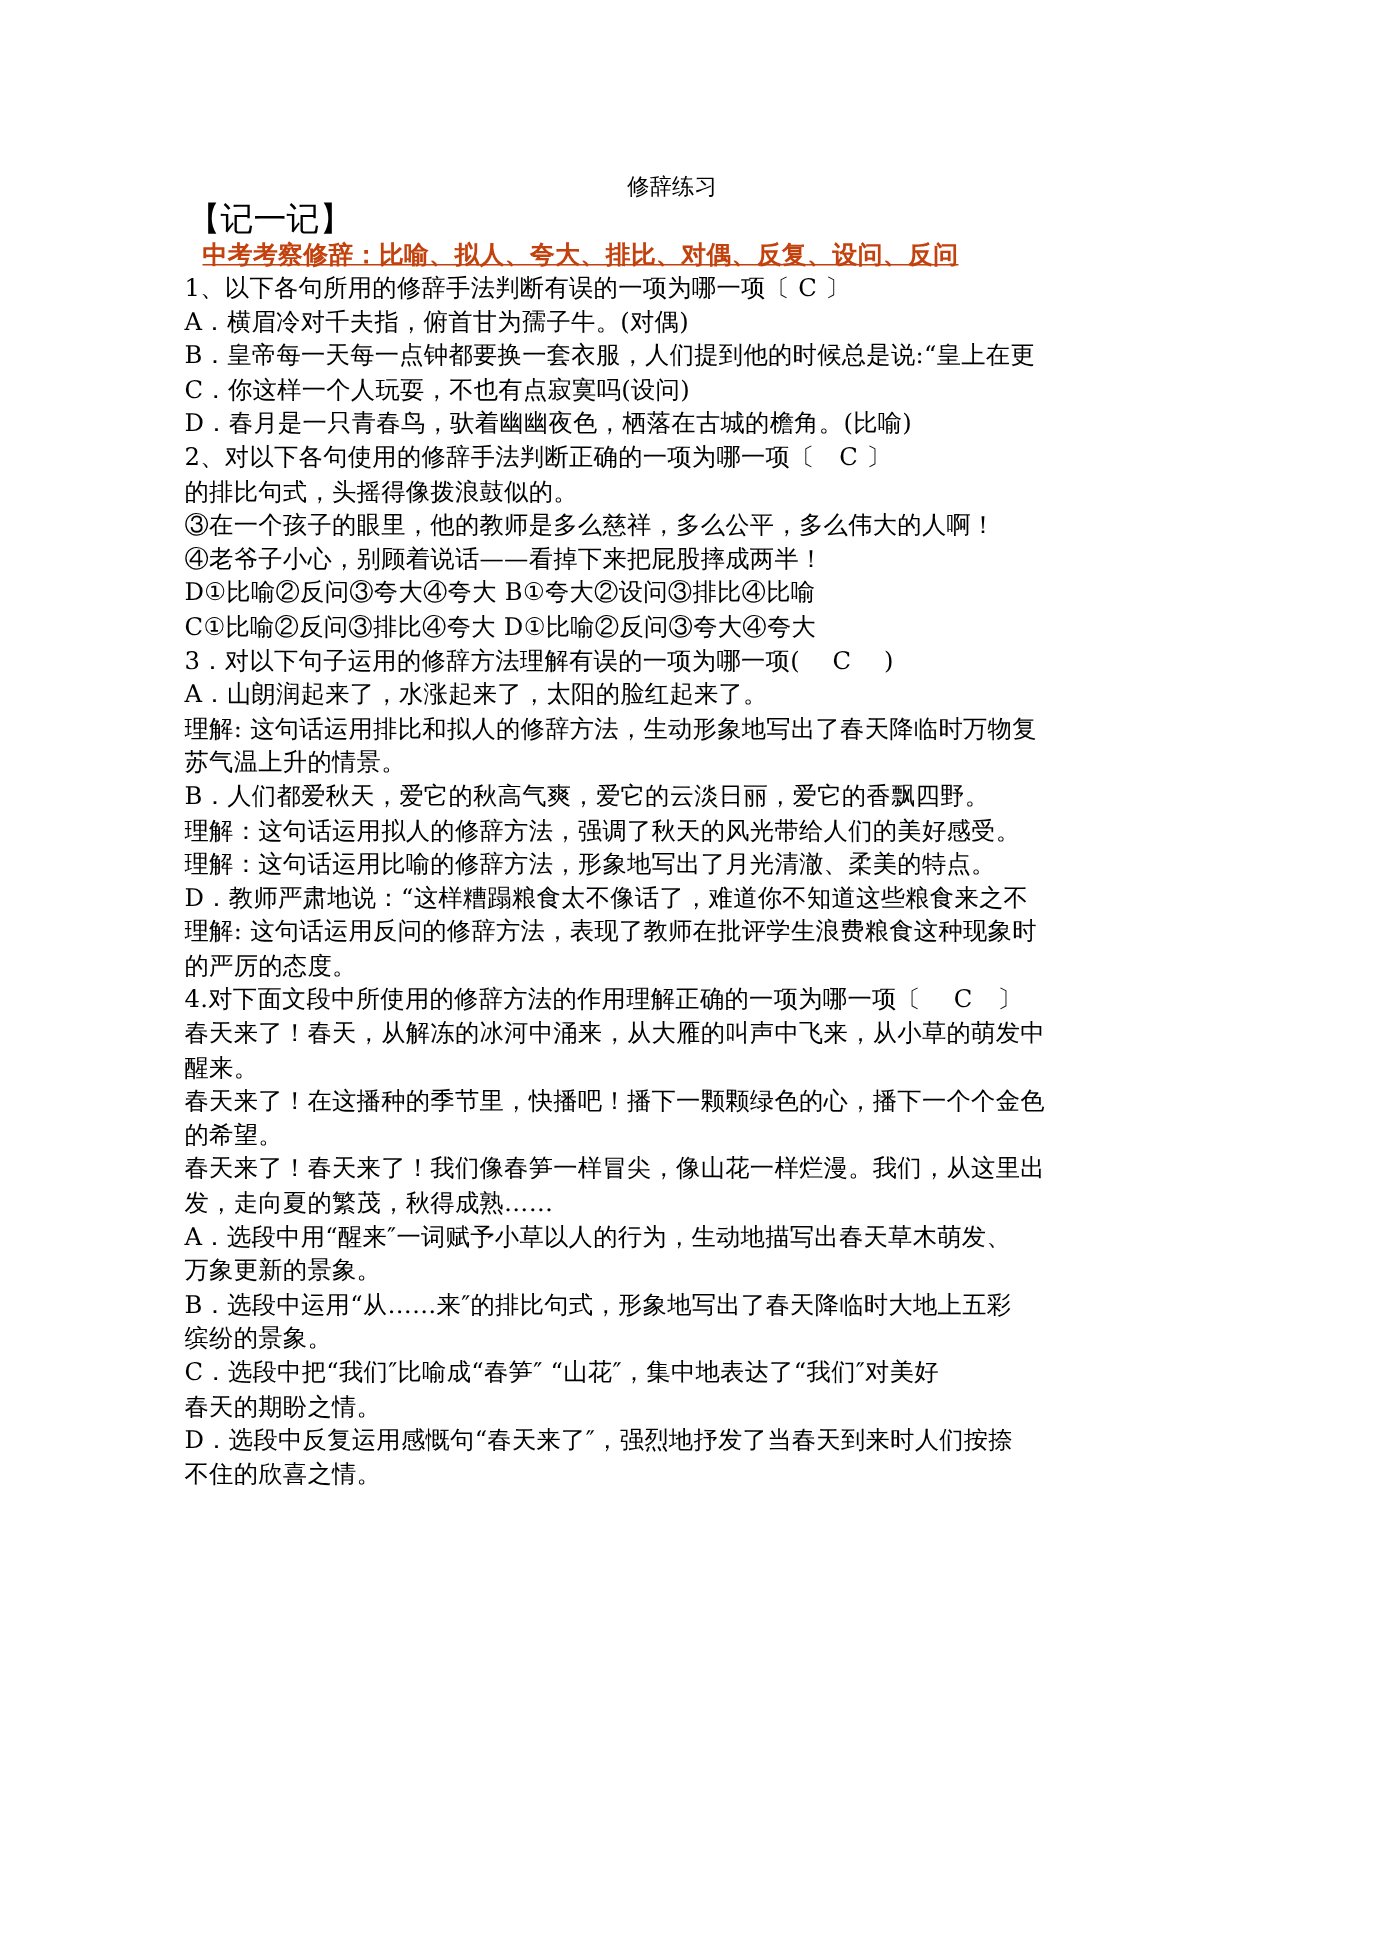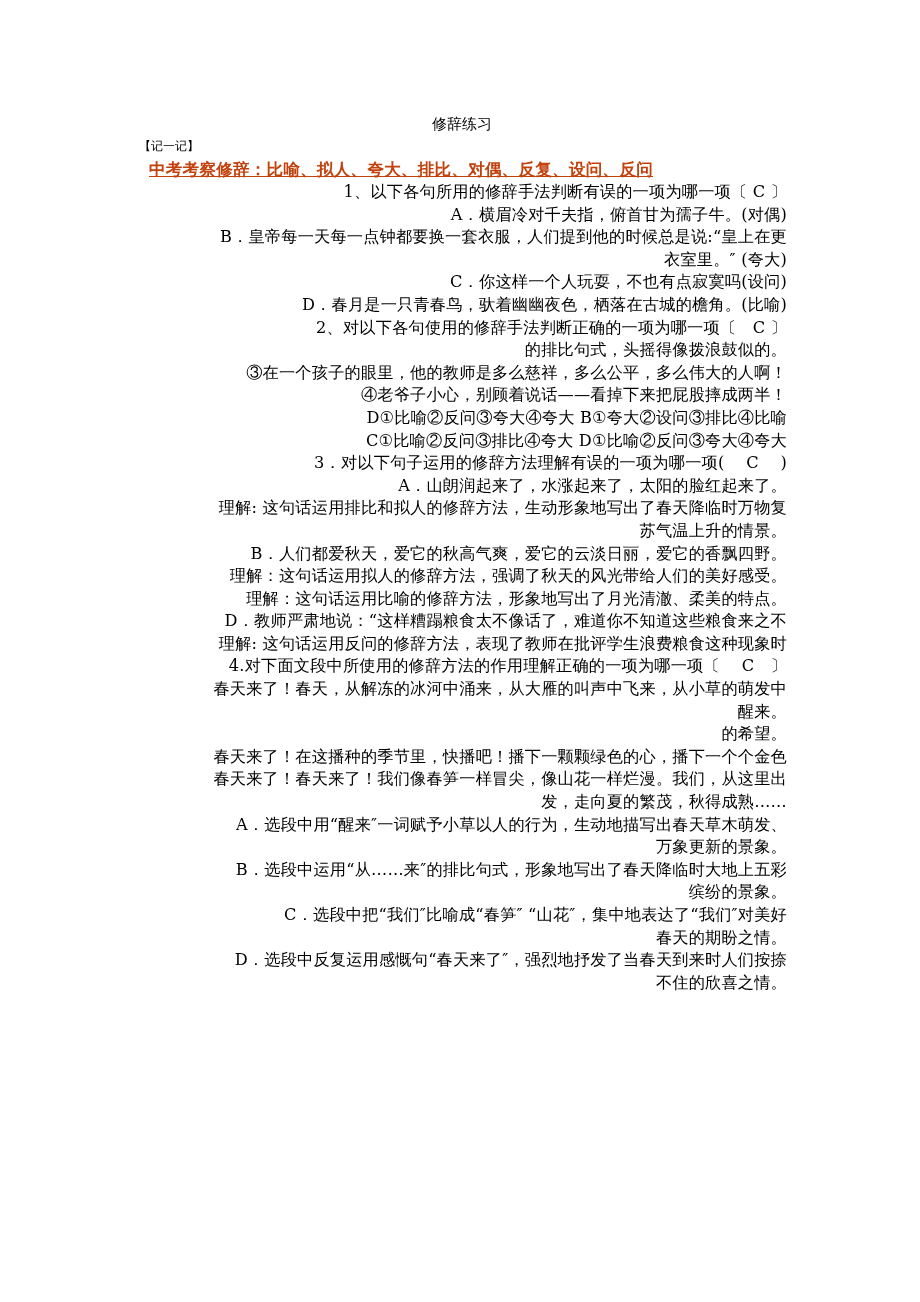--- a/index.html
+++ b/index.html
@@ -1,37 +1,36 @@
 <!DOCTYPE html>
 <html><head>
 <meta charset="utf-8">
 <style>
   html, body { margin: 0; padding: 0; background: #ffffff; }
   body { width: 920px; height: 1302px; position: relative; overflow: hidden;
          font-family: "DejaVu Serif", "Liberation Serif", serif; color: #000; }
-  .page { position: absolute; left: 137px; top: 113px; width: 650px; }
+  .page { position: absolute; left: 123px; top: 113px; width: 650px; }
   .title { text-align: center; font-size: 15px; line-height: 22px; height: 22px; margin-bottom: 0; }
-  .line { font-size: 16.2px; line-height: 22.6px; white-space: nowrap; letter-spacing: 0.2px; text-align: right; }
-  .heading { font-size: 12px; line-height: 23px; padding-left: 2px; }
+  .line { font-size: 16.2px; line-height: 22.6px; white-space: nowrap; letter-spacing: 0.2px; }
+  .heading { font-size: 22px; line-height: 23px; padding-left: 2px; }
   .kp { color: #c2410c; font-weight: bold; text-decoration: underline; font-family: "DejaVu Sans", "Liberation Sans", sans-serif;
         font-size: 16.5px; line-height: 23px; padding-left: 12px; white-space: nowrap; letter-spacing: 0.3px; }
 </style>
 </head>
 <body>
 
 <div class="page">
   <div class="title">修辞练习</div>
   <div class="heading">【记一记】</div>
   <div class="kp">中考考察修辞：比喻、拟人、夸大、排比、对偶、反复、设问、反问</div>
 
   <div>
     <div class="line">1、以下各句所用的修辞手法判断有误的一项为哪一项〔 C 〕</div>
     <div class="line">A．横眉冷对千夫指，俯首甘为孺子牛。(对偶)</div>
     <div class="line">B．皇帝每一天每一点钟都要换一套衣服，人们提到他的时候总是说:“皇上在更</div>
-    <div class="line">衣室里。″ (夸大)</div>
     <div class="line">C．你这样一个人玩耍，不也有点寂寞吗(设问)</div>
     <div class="line">D．春月是一只青春鸟，驮着幽幽夜色，栖落在古城的檐角。(比喻)</div>
   </div>
 
   <div>
     <div class="line">2、对以下各句使用的修辞手法判断正确的一项为哪一项〔　C 〕</div>
     <div class="line">的排比句式，头摇得像拨浪鼓似的。</div>
     <div class="line">③在一个孩子的眼里，他的教师是多么慈祥，多么公平，多么伟大的人啊！</div>
     <div class="line">④老爷子小心，别顾着说话——看掉下来把屁股摔成两半！</div>
     <div class="line">D①比喻②反问③夸大④夸大  B①夸大②设问③排比④比喻</div>
@@ -41,28 +40,29 @@
   <div>
     <div class="line">3．对以下句子运用的修辞方法理解有误的一项为哪一项(　 C　 )</div>
     <div class="line">A．山朗润起来了，水涨起来了，太阳的脸红起来了。</div>
     <div class="line">理解: 这句话运用排比和拟人的修辞方法，生动形象地写出了春天降临时万物复</div>
     <div class="line">苏气温上升的情景。</div>
     <div class="line">B．人们都爱秋天，爱它的秋高气爽，爱它的云淡日丽，爱它的香飘四野。</div>
     <div class="line">理解：这句话运用拟人的修辞方法，强调了秋天的风光带给人们的美好感受。</div>
     <div class="line">理解：这句话运用比喻的修辞方法，形象地写出了月光清澈、柔美的特点。</div>
     <div class="line">D．教师严肃地说：“这样糟蹋粮食太不像话了，难道你不知道这些粮食来之不</div>
     <div class="line">理解: 这句话运用反问的修辞方法，表现了教师在批评学生浪费粮食这种现象时</div>
+    <div class="line">的严厉的态度。</div>
   </div>
 
   <div>
     <div class="line">4.对下面文段中所使用的修辞方法的作用理解正确的一项为哪一项〔　 C　〕</div>
     <div class="line">春天来了！春天，从解冻的冰河中涌来，从大雁的叫声中飞来，从小草的萌发中</div>
     <div class="line">醒来。</div>
+    <div class="line">春天来了！在这播种的季节里，快播吧！播下一颗颗绿色的心，播下一个个金色</div>
     <div class="line">的希望。</div>
-    <div class="line">春天来了！在这播种的季节里，快播吧！播下一颗颗绿色的心，播下一个个金色</div>
     <div class="line">春天来了！春天来了！我们像春笋一样冒尖，像山花一样烂漫。我们，从这里出</div>
     <div class="line">发，走向夏的繁茂，秋得成熟……</div>
     <div class="line">A．选段中用“醒来″一词赋予小草以人的行为，生动地描写出春天草木萌发、</div>
     <div class="line">万象更新的景象。</div>
     <div class="line">B．选段中运用“从……来″的排比句式，形象地写出了春天降临时大地上五彩</div>
     <div class="line">缤纷的景象。</div>
     <div class="line">C．选段中把“我们″比喻成“春笋″ “山花″，集中地表达了“我们″对美好</div>
     <div class="line">春天的期盼之情。</div>
     <div class="line">D．选段中反复运用感慨句“春天来了″，强烈地抒发了当春天到来时人们按捺</div>
     <div class="line">不住的欣喜之情。</div>

